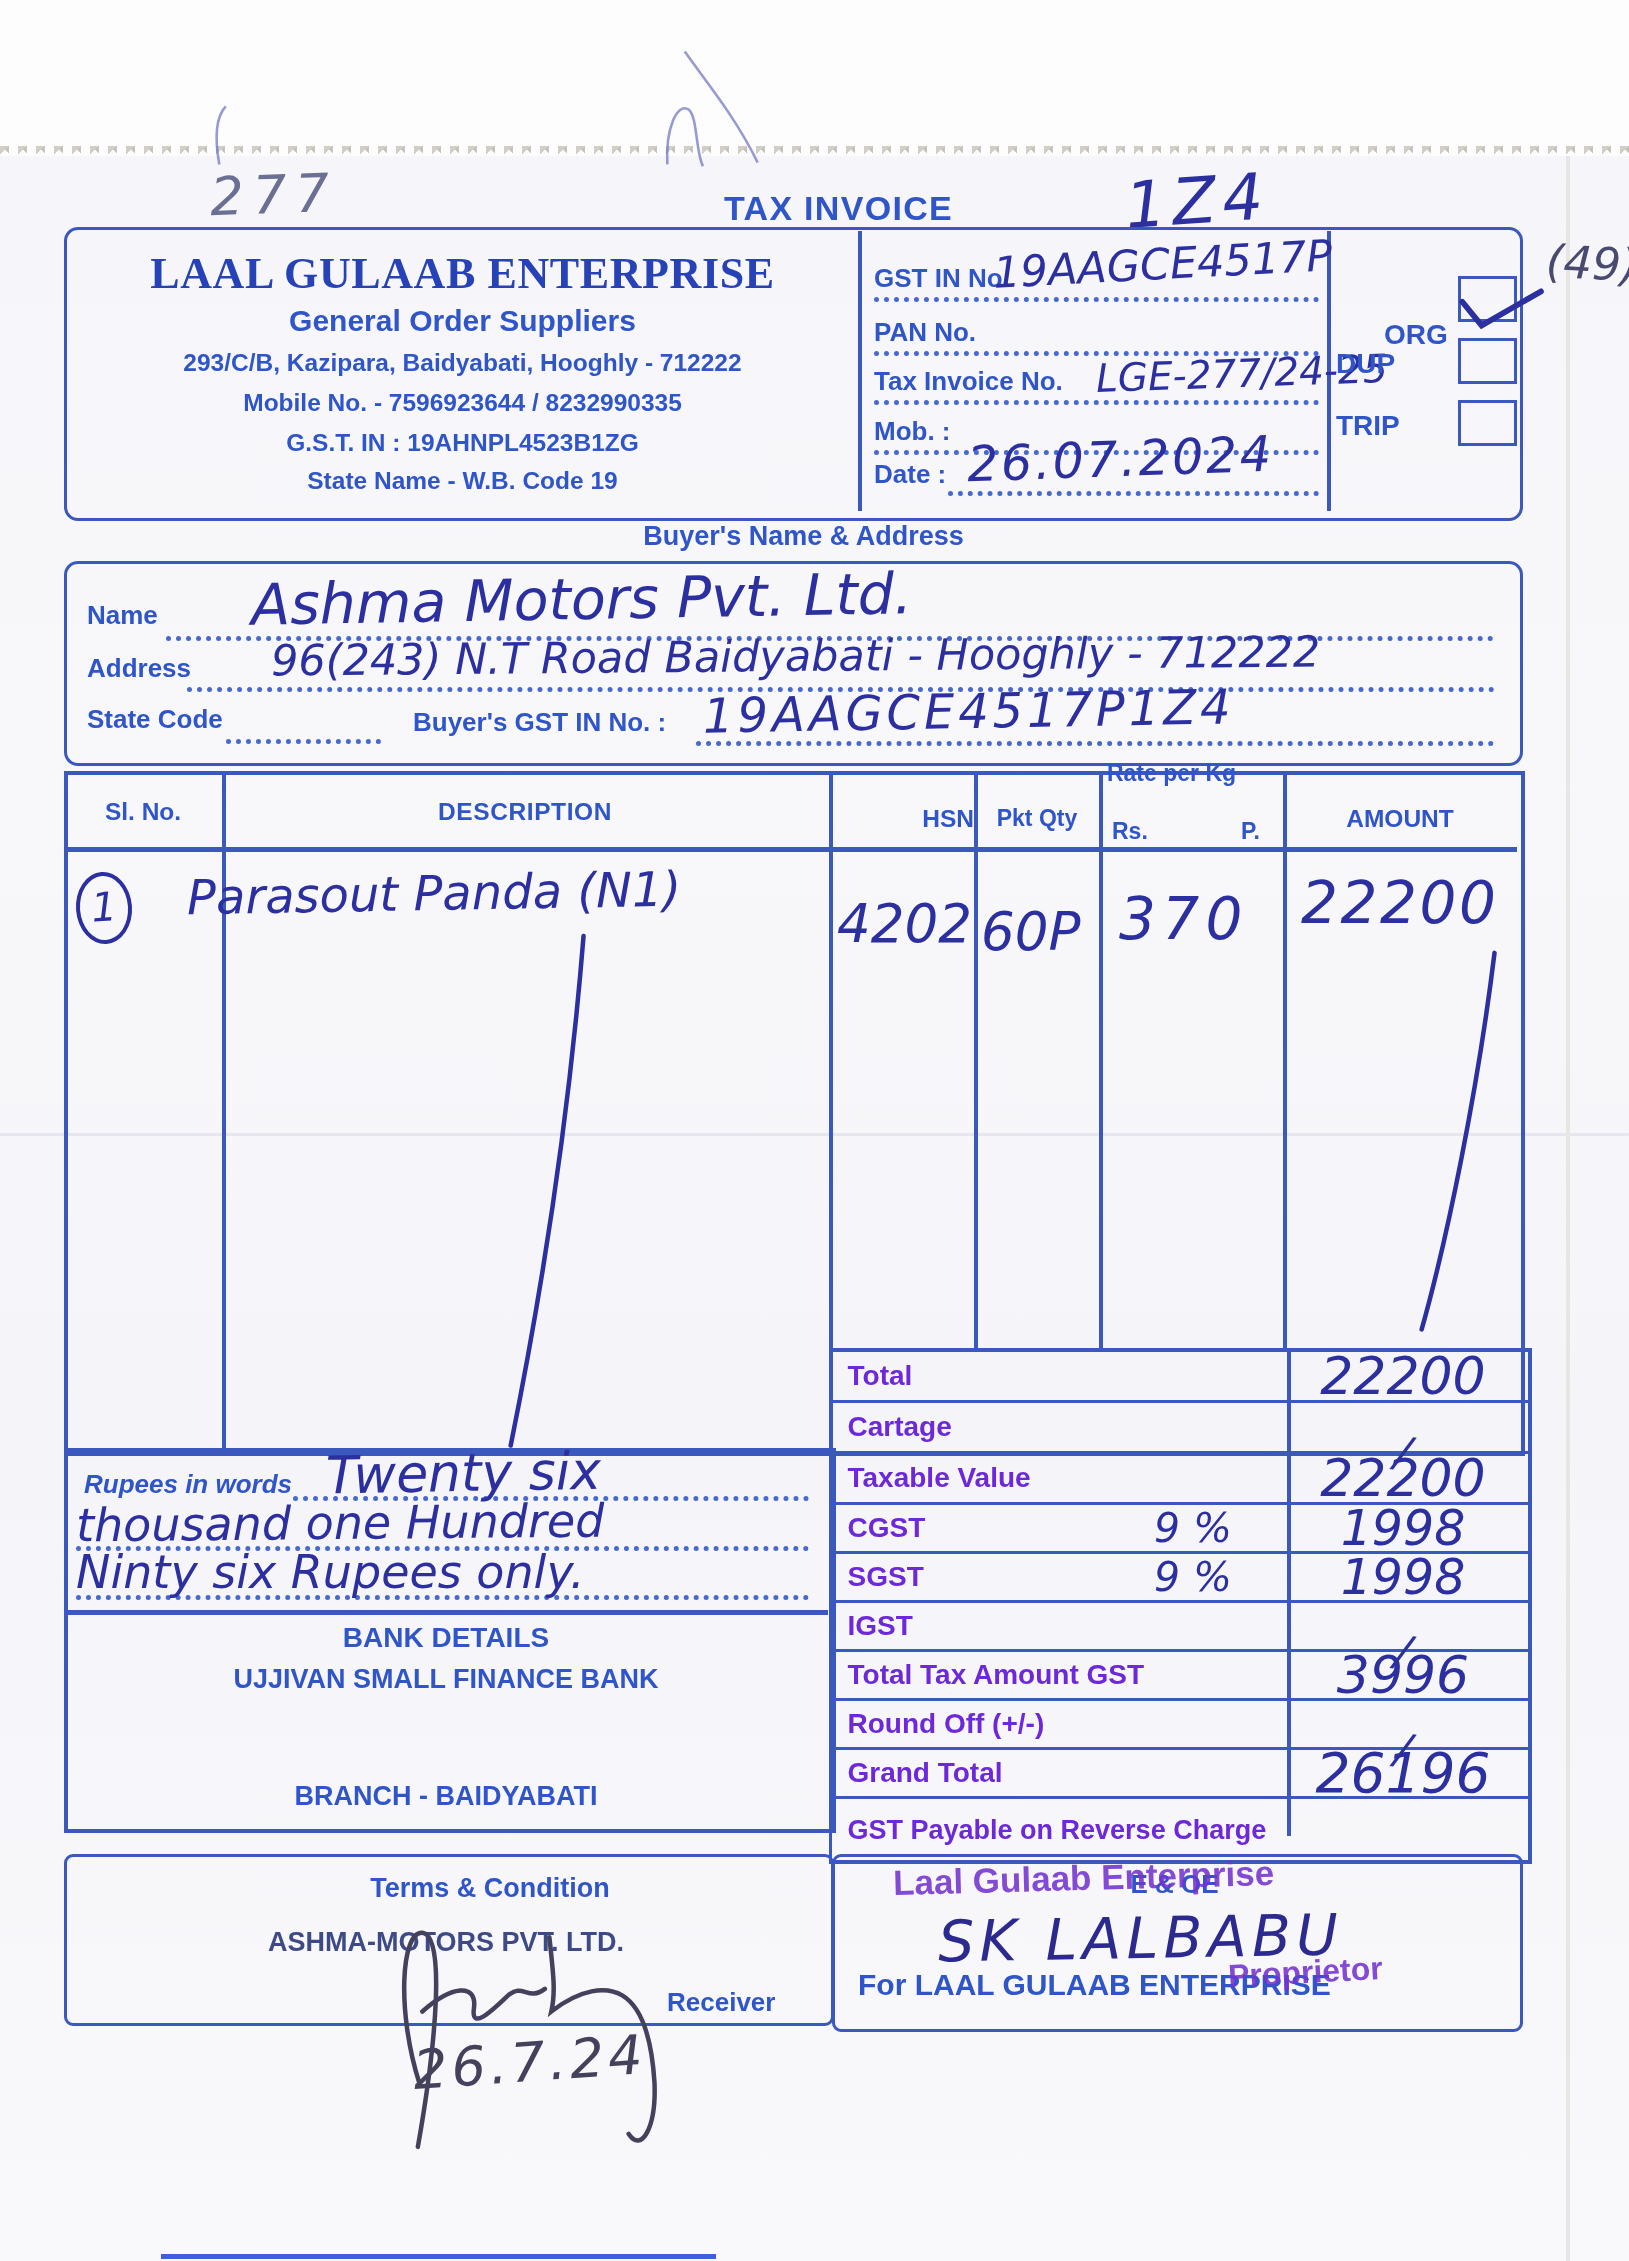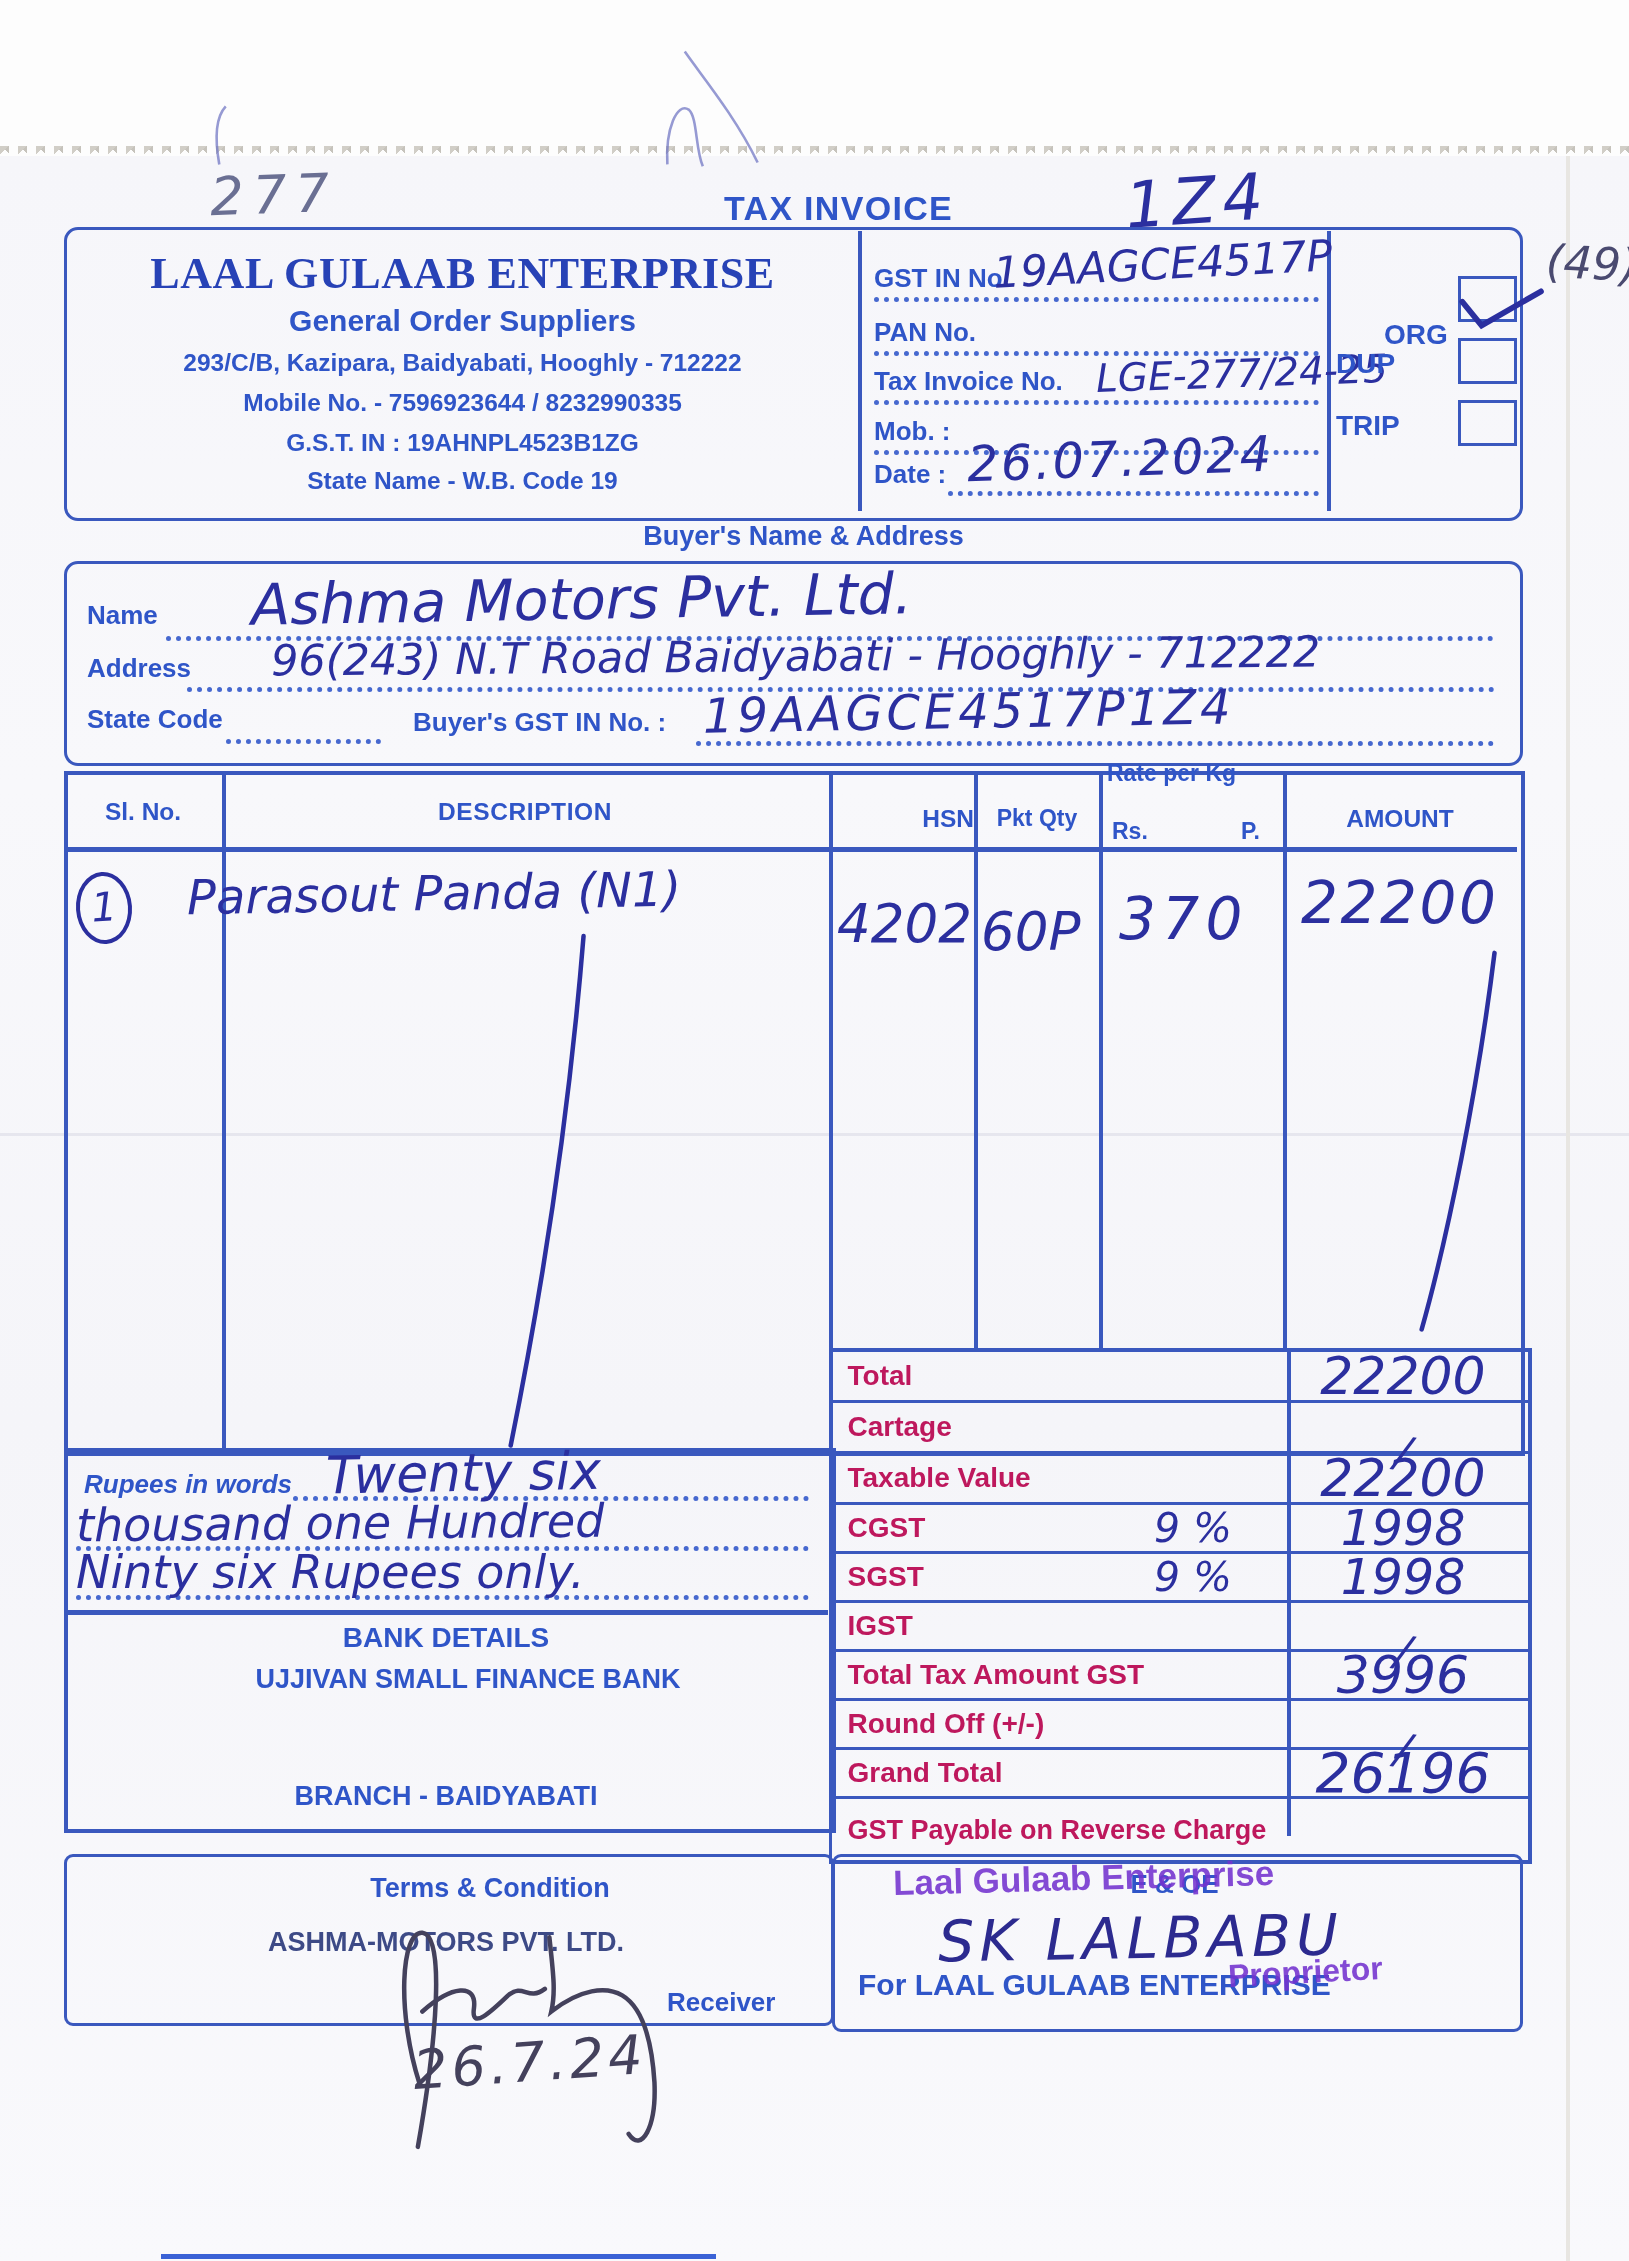--- a/index.html
+++ b/index.html
@@ -31,21 +31,21 @@
   .vline{position:absolute;width:3.9px;background:#3a58be;}
   .hline{position:absolute;height:3.9px;background:#3a58be;}
   .dots{position:absolute;height:0;border-bottom:5.2px dotted #4668cf;}
   .chk{position:absolute;width:53px;height:40px;border:3.9px solid #3a58be;background:transparent;}
   
   .stamp{font-family:"Liberation Sans", sans-serif;font-weight:bold;color:#7433cf;
          opacity:.88;white-space:nowrap;}
   
   .t-row{position:relative;border-bottom:3.2px solid #3a58be;}
   .t-label{position:absolute;left:15.5px;top:50%;transform:translateY(-50%);
-           color:#be185d;font-weight:bold;font-size:28px;white-space:nowrap;}
+           color:#6d28d9;font-weight:bold;font-size:28px;white-space:nowrap;}
   .t-val{position:absolute;left:455px;width:232px;text-align:center;top:50%;transform:translateY(-50%);}
   .t-pct{position:absolute;left:322px;top:50%;transform:translateY(-50%);font-size:41px;}
   .slash{display:inline-block;transform:rotate(10deg);}
   .center{text-align:center;}
   svg{position:absolute;left:0;top:0;pointer-events:none;}
 </style>
 </head>
 <body>
 
 <div id="page">
@@ -190,21 +190,21 @@
 
   <div class="abs print" style="left:84px;top:1469px;font-size:26px;font-style:italic;">Rupees in words</div>
   <div class="dots" style="left:293px;top:1496px;width:516px;"></div>
   <div class="dots" style="left:76px;top:1546px;width:733px;"></div>
   <div class="dots" style="left:76px;top:1595px;width:733px;"></div>
   <div class="abs hand" style="left:326px;top:1443px;font-size:52px;transform:rotate(-1deg);">Twenty six</div>
   <div class="abs hand" style="left:76px;top:1496px;font-size:46px;transform:rotate(-0.5deg);">thousand one Hundred</div>
   <div class="abs hand" style="left:76px;top:1545px;font-size:46px;">Ninty six Rupees only.</div>
 
   <div class="abs print center" style="left:64px;top:1622px;width:764px;font-size:28px;">BANK DETAILS</div>
-  <div class="abs print center" style="left:64px;top:1664px;width:764px;font-size:27px;padding-left:22px;">UJJIVAN SMALL FINANCE BANK</div>
+  <div class="abs print center" style="left:64px;top:1664px;width:764px;font-size:27px;">UJJIVAN SMALL FINANCE BANK</div>
   <div class="abs print center" style="left:64px;top:1781px;width:764px;font-size:27px;">BRANCH - BAIDYABATI</div>
 
   <div class="bluebox" style="left:64px;top:1854px;width:764px;height:166px;border-radius:9px;"></div>
   <div class="abs print center" style="left:64px;top:1873px;width:764px;font-size:27px;margin-left:44px;">Terms &amp; Condition</div>
   <div class="abs navy center" style="left:64px;top:1927px;width:764px;font-size:27px;font-weight:bold;">ASHMA-MOTORS PVT. LTD.</div>
   <div class="abs print" style="left:667px;top:1987px;font-size:26px;">Receiver</div>
   <div class="abs hand-dark" style="left:413px;top:2031px;font-size:54px;transform:rotate(-4deg);letter-spacing:3.9px;">26.7.24</div>
 
   <div class="bluebox" style="left:832px;top:1854px;width:685px;height:172px;border-radius:9px;"></div>
   <div class="abs print center" style="left:832px;top:1869px;width:685px;font-size:26px;">E &amp; OE</div>

